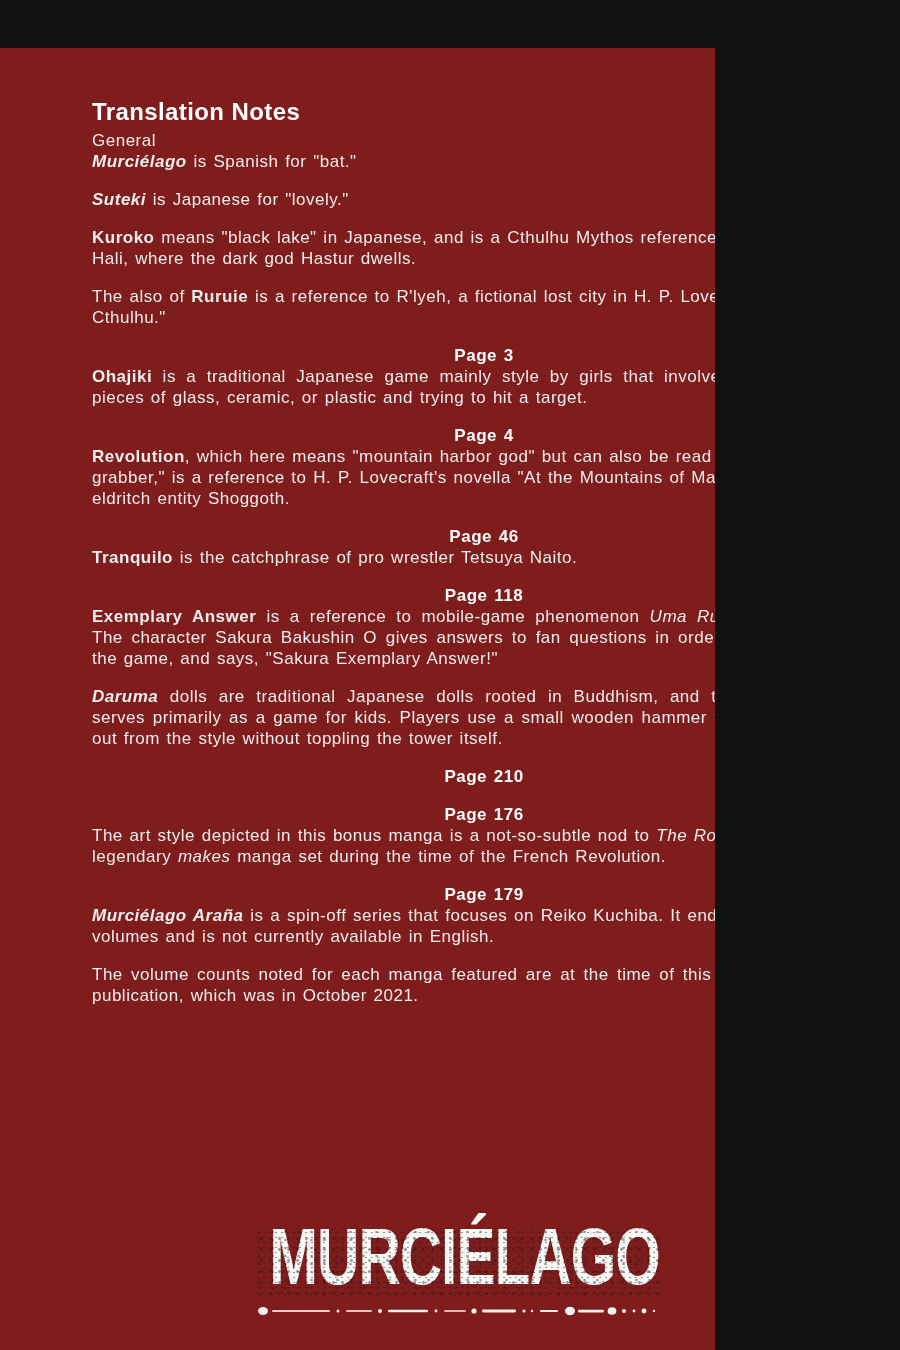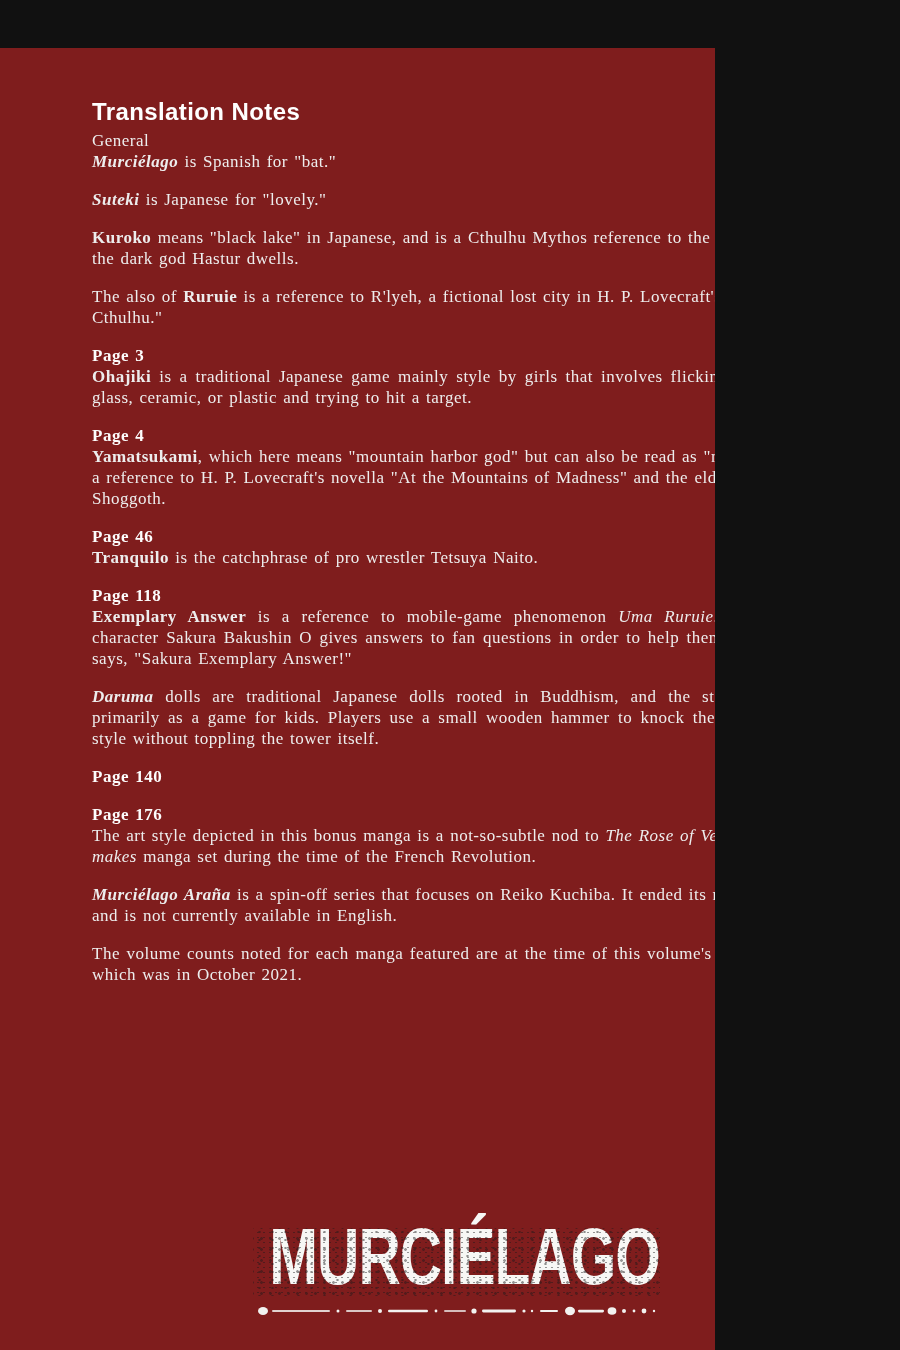--- a/index.html
+++ b/index.html
@@ -27,23 +27,23 @@
     position: absolute;
     left: 92px;
     top: 82px;
     width: 784px;
     font-size: 17px;
     line-height: 21px;
     letter-spacing: 0.5px;
     word-spacing: 1.5px;
     color: #ededed;
   }
-  .block { margin: 0 0 17px 0; font-family: Liberation Serif, serif; }
+  .block { margin: 0 0 17px 0; }
   .block:last-child { margin-bottom: 0; }
-  .heading { font-weight: bold; color: #fdfdfd; }
+  .heading { font-weight: bold; color: #fdfdfd; text-align: center; }
   .para { text-align: left; }
   .para.justify { text-align: justify; }
   .para span.b { font-weight: bold; }
   .para span.i { font-style: italic; }
   
   .logo {
     position: absolute;
     top: 1186px;
     right: 55px;
     width: 430px;
@@ -101,41 +101,42 @@
       </div>
       <div class="block">
         <div class="para"><span>The also of </span><span class="b">Ruruie</span><span> is a reference to R'lyeh, a fictional lost city in H. P. Lovecraft's "The Call of Cthulhu."</span></div>
       </div>
       <div class="block">
         <div class="heading">Page 3</div>
         <div class="para justify"><span class="b">Ohajiki</span><span> is a traditional Japanese game mainly style by girls that involves flicking flattened pieces of glass, ceramic, or plastic and trying to hit a target.</span></div>
       </div>
       <div class="block">
         <div class="heading">Page 4</div>
-        <div class="para"><span class="b">Yamatsukami</span><span>, which here means "mountain harbor god" but can also be read as "mountain grabber," is a reference to H. P. Lovecraft's novella "At the Mountains of Madness" and the eldritch entity Shoggoth.</span></div>
+        <div class="para"><span class="b">Revolution</span><span>, which here means "mountain harbor god" but can also be read as "mountain grabber," is a reference to H. P. Lovecraft's novella "At the Mountains of Madness" and the eldritch entity Shoggoth.</span></div>
       </div>
       <div class="block">
         <div class="heading">Page 46</div>
         <div class="para"><span class="b">Tranquilo</span><span> is the catchphrase of pro wrestler Tetsuya Naito.</span></div>
       </div>
       <div class="block">
         <div class="heading">Page 118</div>
         <div class="para justify"><span class="b">Exemplary Answer</span><span> is a reference to mobile-game phenomenon </span><span class="i">Uma Ruruie: Pretty Derby</span><span>. The character Sakura Bakushin O gives answers to fan questions in order to help them with the game, and says, "Sakura Exemplary Answer!"</span></div>
       </div>
       <div class="block">
         <div class="para justify"><span class="b i">Daruma</span><span> dolls are traditional Japanese dolls rooted in Buddhism, and the stacked variant serves primarily as a game for kids. Players use a small wooden hammer to knock the blocks out from the style without toppling the tower itself.</span></div>
       </div>
       <div class="block">
-        <div class="heading">Page 140</div>
+        <div class="heading">Page 210</div>
       </div>
       <div class="block">
         <div class="heading">Page 176</div>
         <div class="para"><span>The art style depicted in this bonus manga is a not-so-subtle nod to </span><span class="i">The Rose of Versailles</span><span>, a legendary </span><span class="i">makes</span><span> manga set during the time of the French Revolution.</span></div>
       </div>
       <div class="block">
+        <div class="heading">Page 179</div>
         <div class="para"><span class="b i">Murciélago Araña</span><span> is a spin-off series that focuses on Reiko Kuchiba. It ended its run at five volumes and is not currently available in English.</span></div>
       </div>
       <div class="block">
         <div class="para justify"><span>The volume counts noted for each manga featured are at the time of this volume's Japanese publication, which was in October 2021.</span></div>
       </div>
     </div>
 
   <div class="logo">
     <div class="logo-inner">
       <span class="logo-text">MURCIÉLAGO</span>

